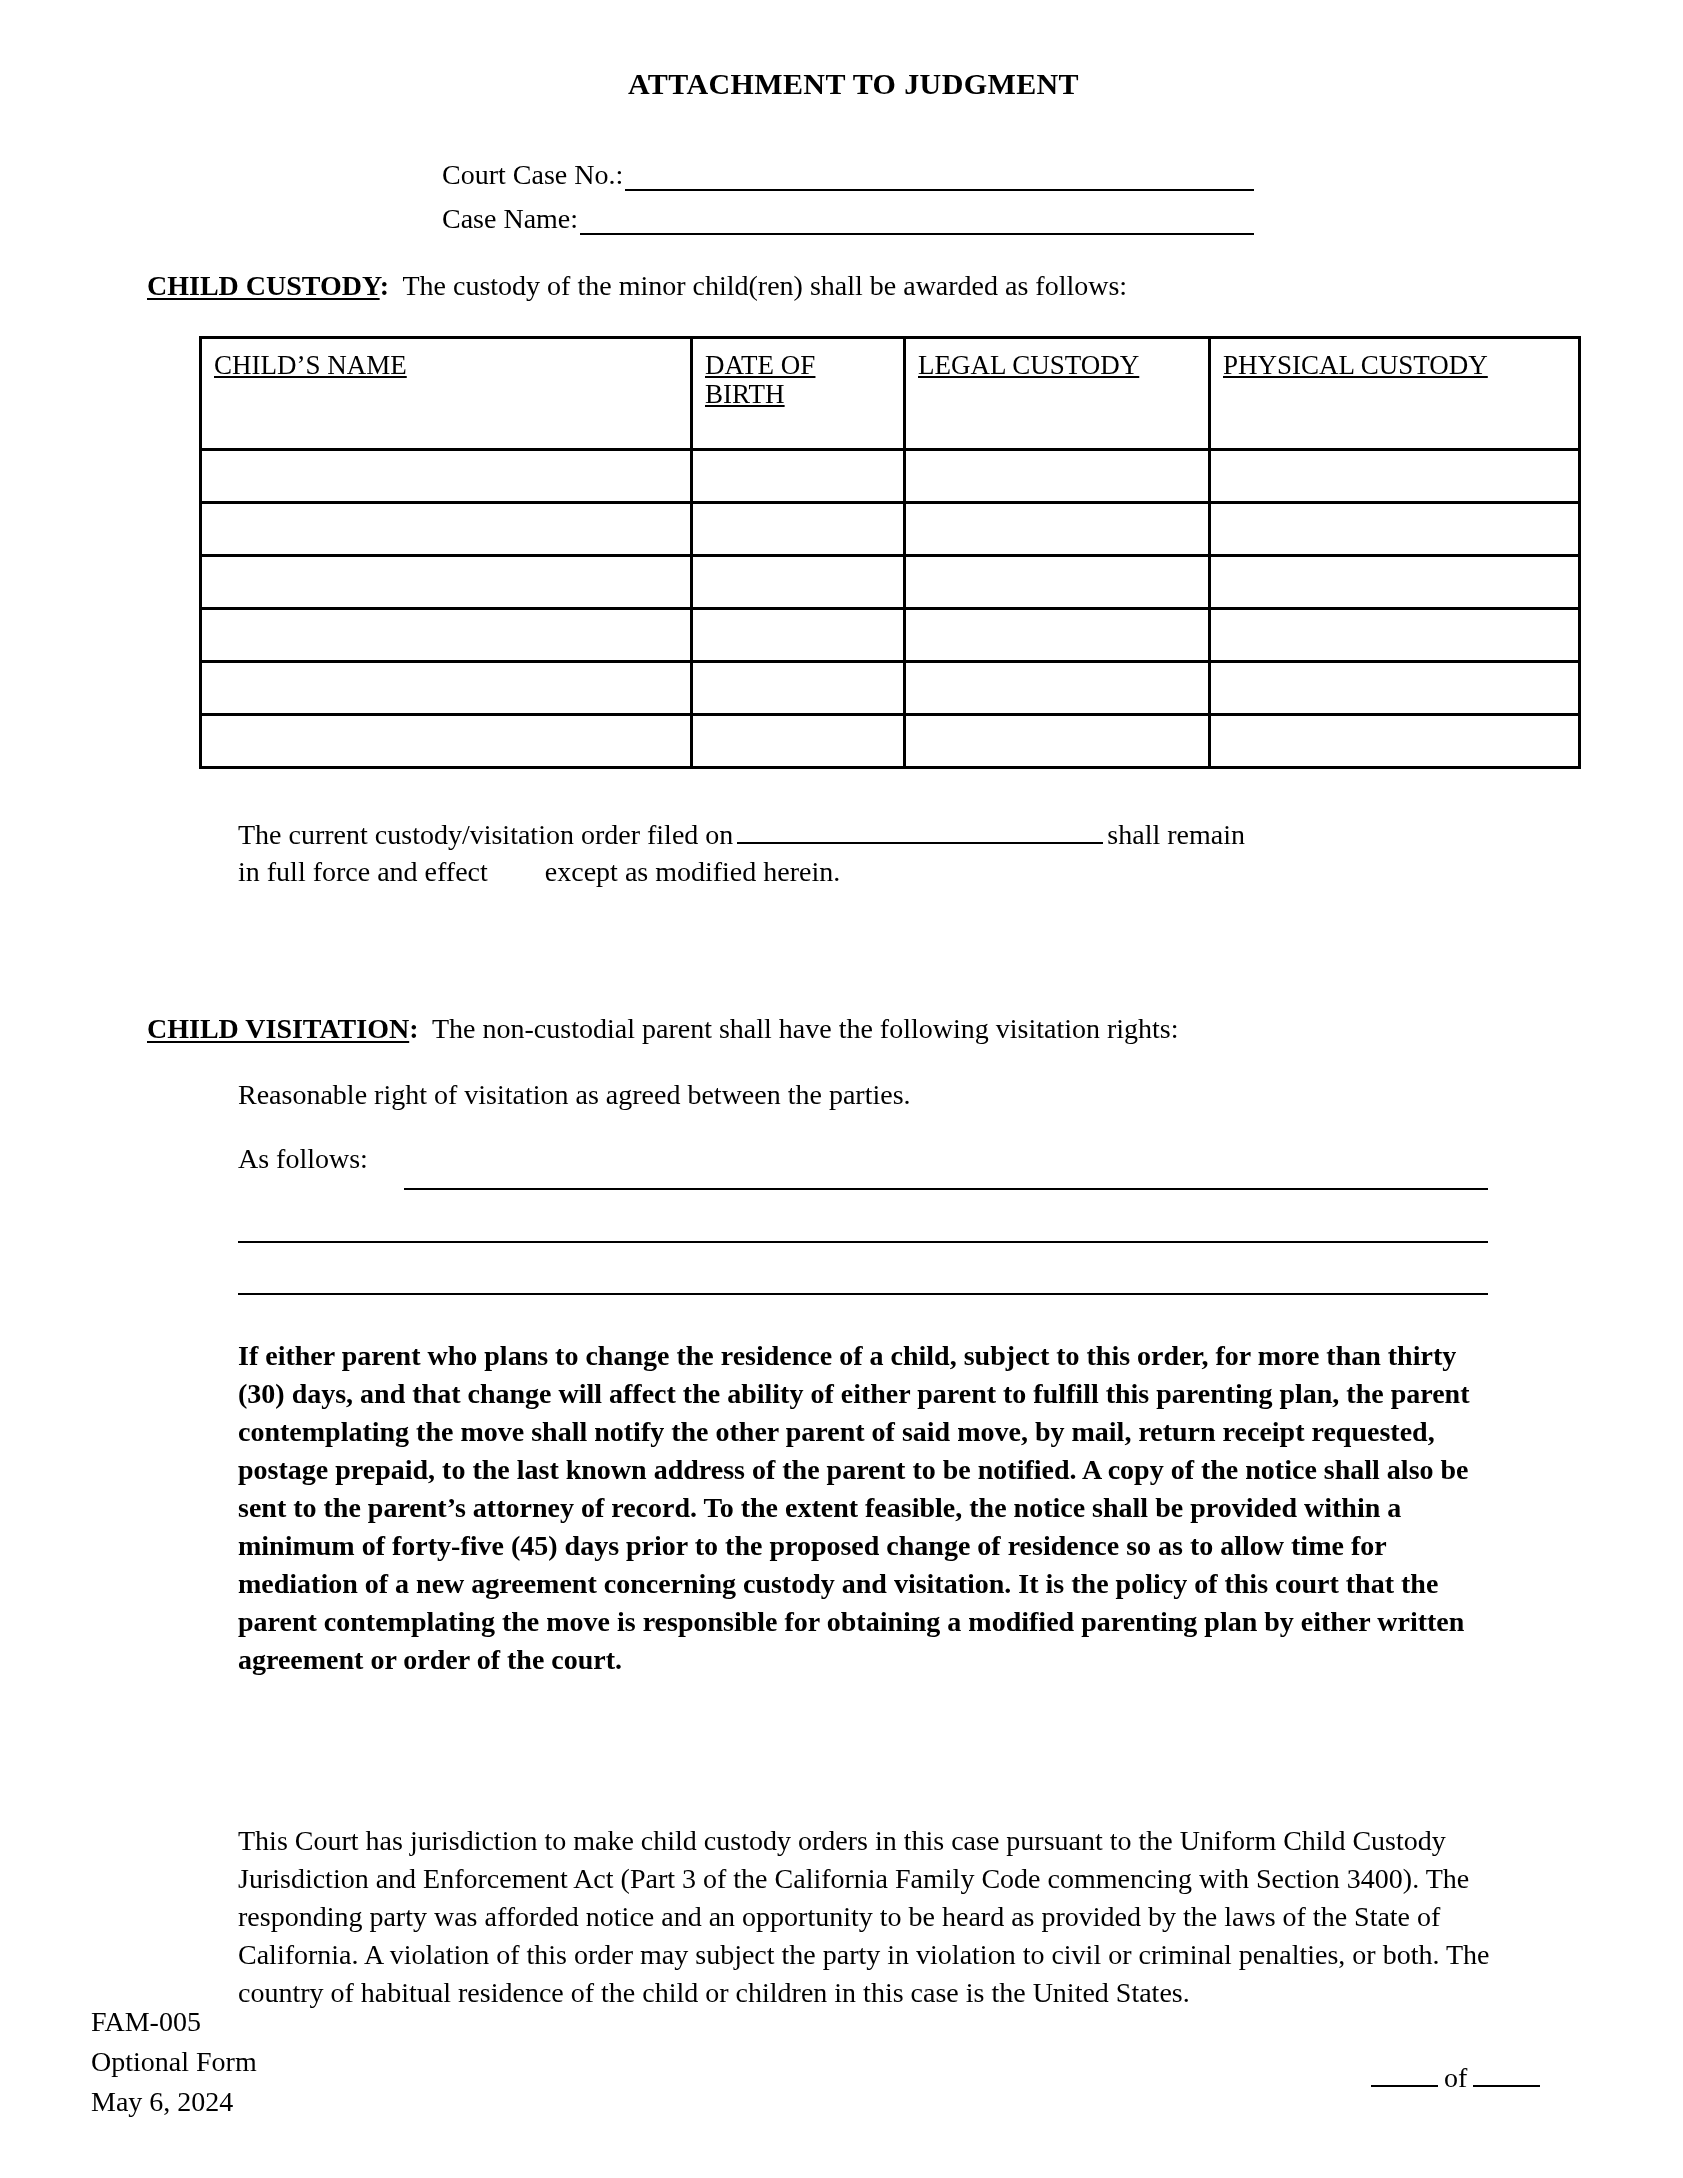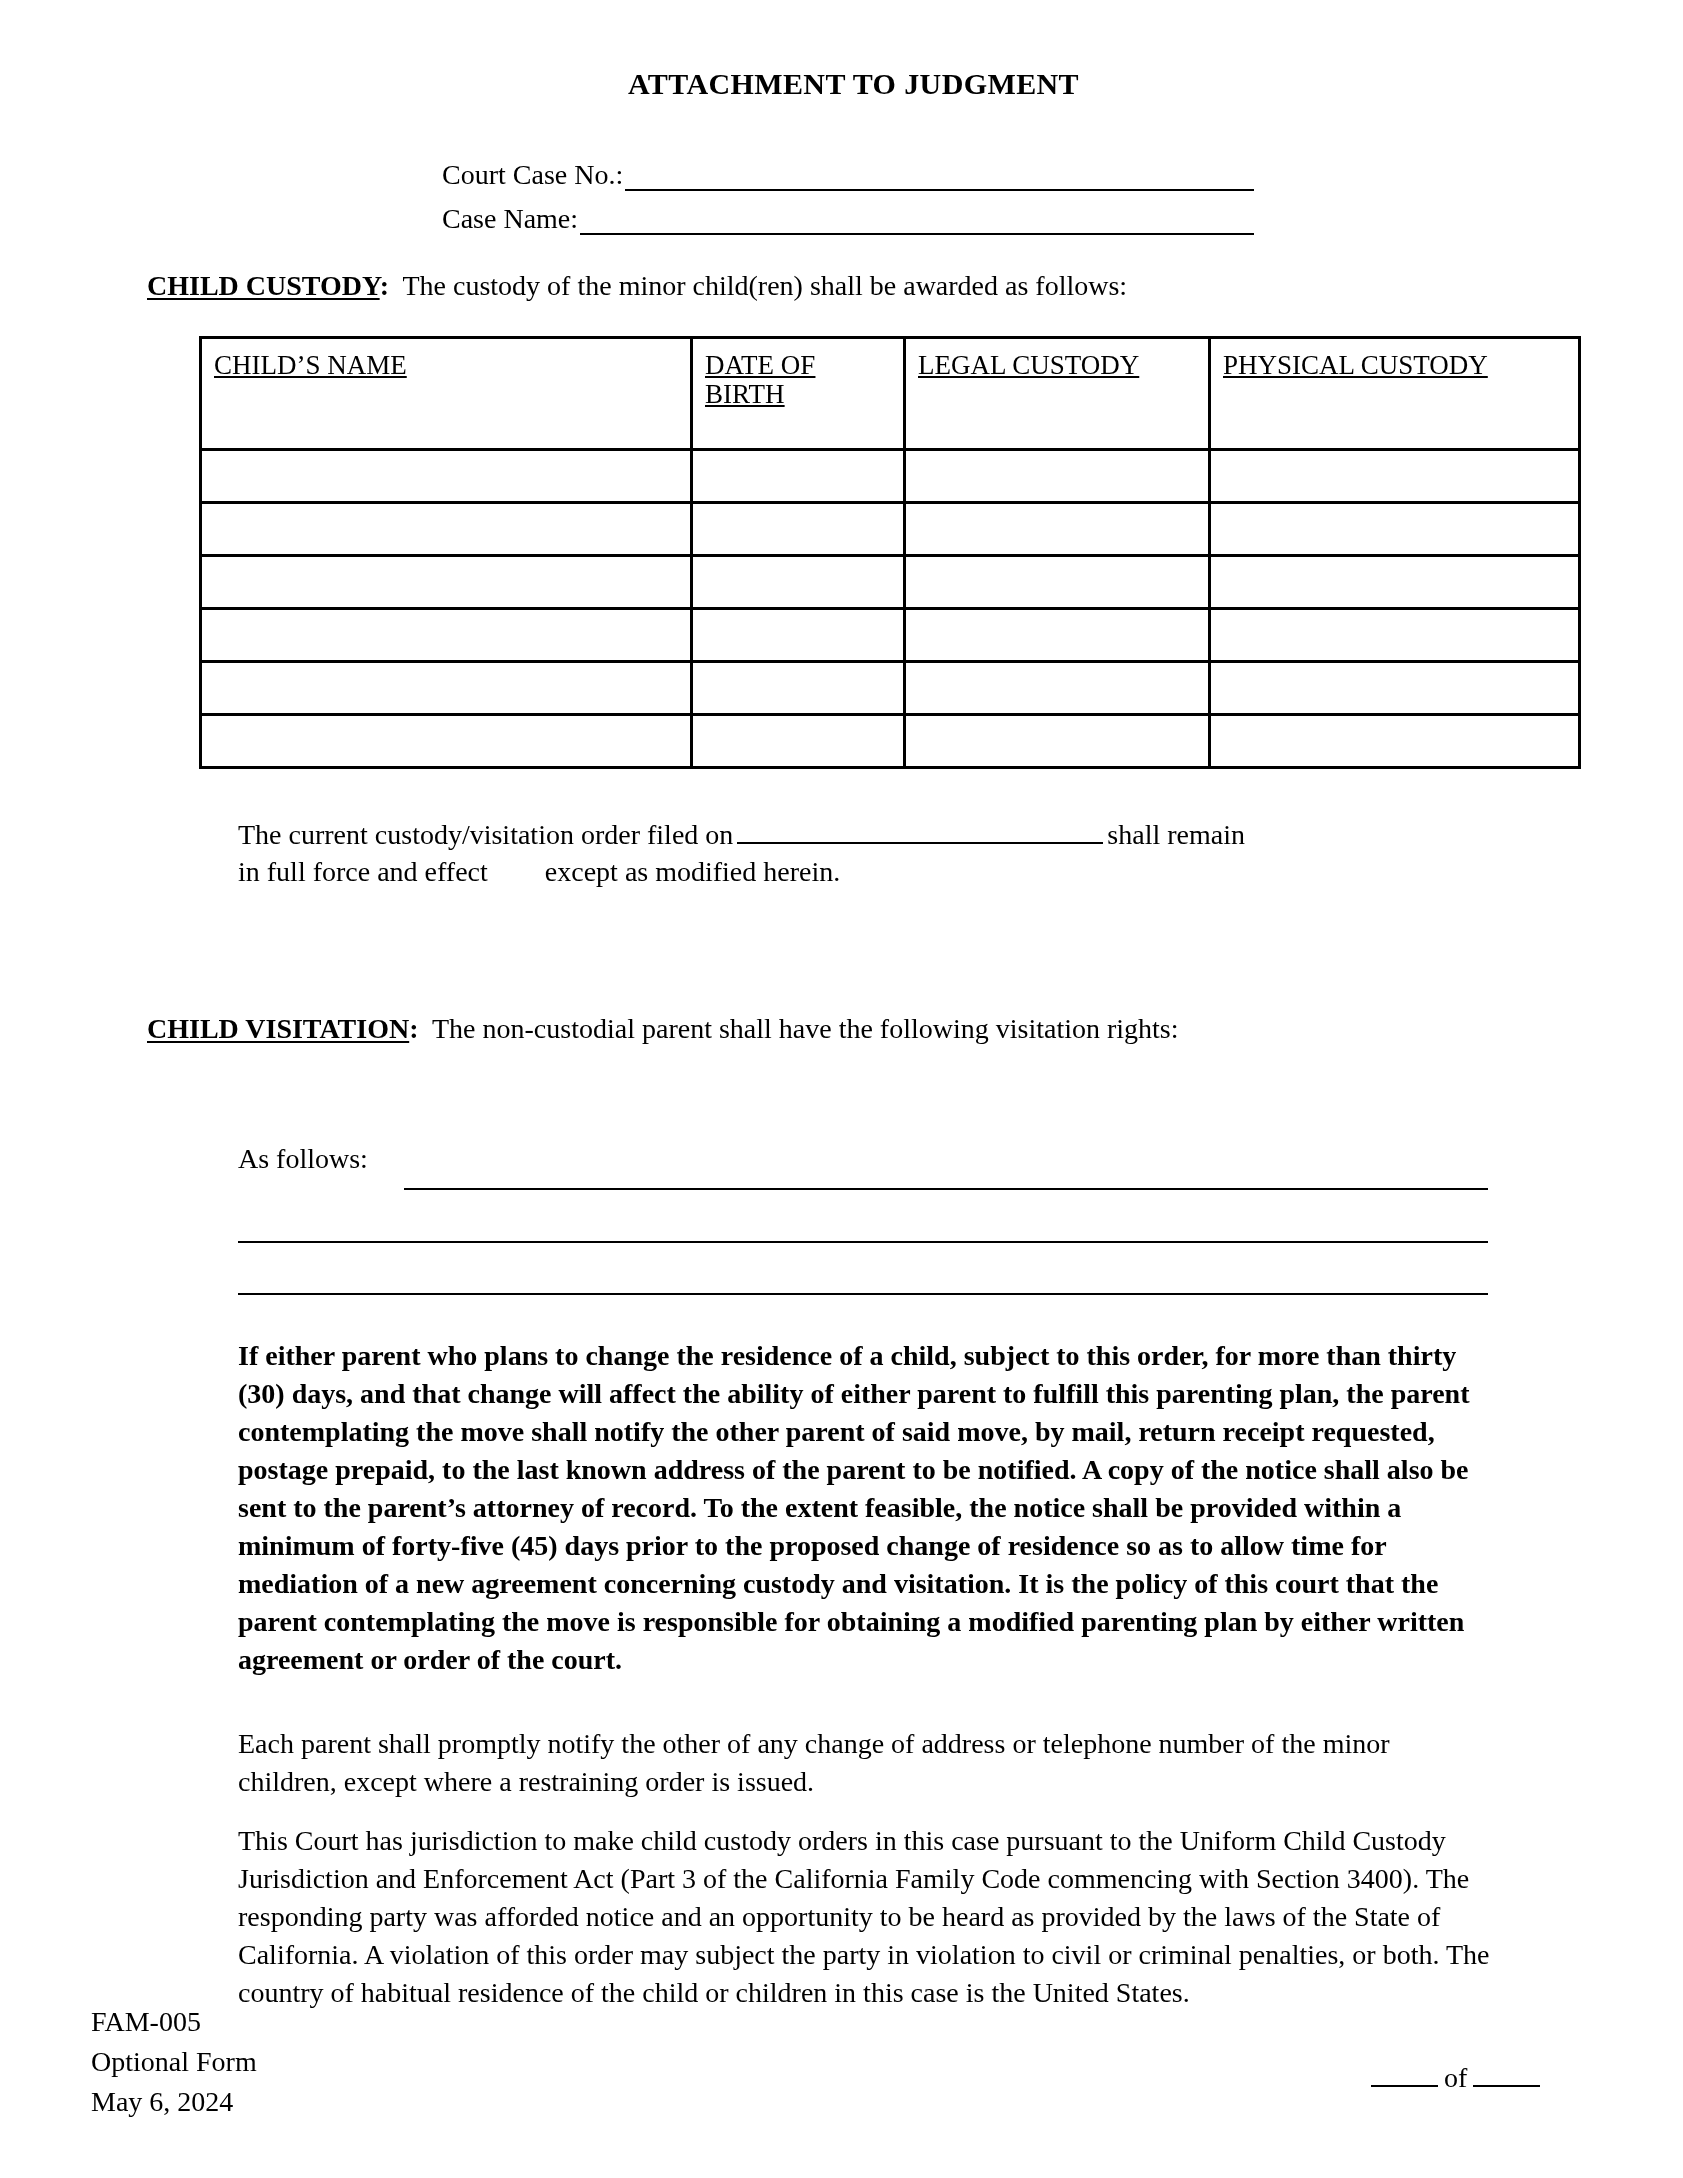--- a/index.html
+++ b/index.html
@@ -300,30 +300,30 @@
   <div class="current-order">
     <span>The current custody/visitation order filed on</span><span class="inline-rule rule-order"></span><span>shall remain</span><br>
     <span>in full force and effect</span><span class="gap-blank"></span><span>except as modified herein.</span>
   </div>
 
   <div class="section-head" id="visitation-heading">
     <span class="hdr">CHILD VISITATION</span><span class="colon">:</span>&nbsp;
     <span class="body-txt">The non-custodial parent shall have the following visitation rights:</span>
   </div>
 
+  <div class="vis-text">Reasonable right of visitation as agreed between the parties.</div>
 
   <div class="as-follows-label">As follows:</div>
 
   <div class="ruled-line" id="asfollows-line-1"></div>
   <div class="ruled-line" id="asfollows-line-2"></div>
   <div class="ruled-line" id="asfollows-line-3"></div>
 
   <div class="para" id="relocation-para">If either parent who plans to change the residence of a child, subject to this order, for more than thirty (30) days, and that change will affect the ability of either parent to fulfill this parenting plan, the parent contemplating the move shall notify the other parent of said move, by mail, return receipt requested, postage prepaid, to the last known address of the parent to be notified.  A copy of the notice shall also be sent to the parent’s attorney of record.  To the extent feasible, the notice shall be provided within a minimum of forty-five (45) days prior to the proposed change of residence so as to allow time for mediation of a new agreement concerning custody and visitation. It is the policy of this court that the parent contemplating the move is responsible for obtaining a modified parenting plan by either written agreement or order of the court.</div>
 
-  <div class="para" id="notify-para">Each parent shall promptly notify the other of any change of address or telephone number of the minor children, except where a restraining order is issued.</div>
 
   <div class="para" id="jurisdiction-para">This Court has jurisdiction to make child custody orders in this case pursuant to the Uniform Child Custody Jurisdiction and Enforcement Act (Part 3 of the California Family Code commencing with Section 3400). The responding party was afforded notice and an opportunity to be heard as provided by the laws of the State of California.  A violation of this order may subject the party in violation to civil or criminal penalties, or both.  The country of habitual residence of the child or children in this case is the United States.</div>
 
   <div class="footer-left">
     <div>FAM-005</div>
     <div>Optional Form</div>
     <div>May 6, 2024</div>
   </div>
 
   <div class="footer-page">

